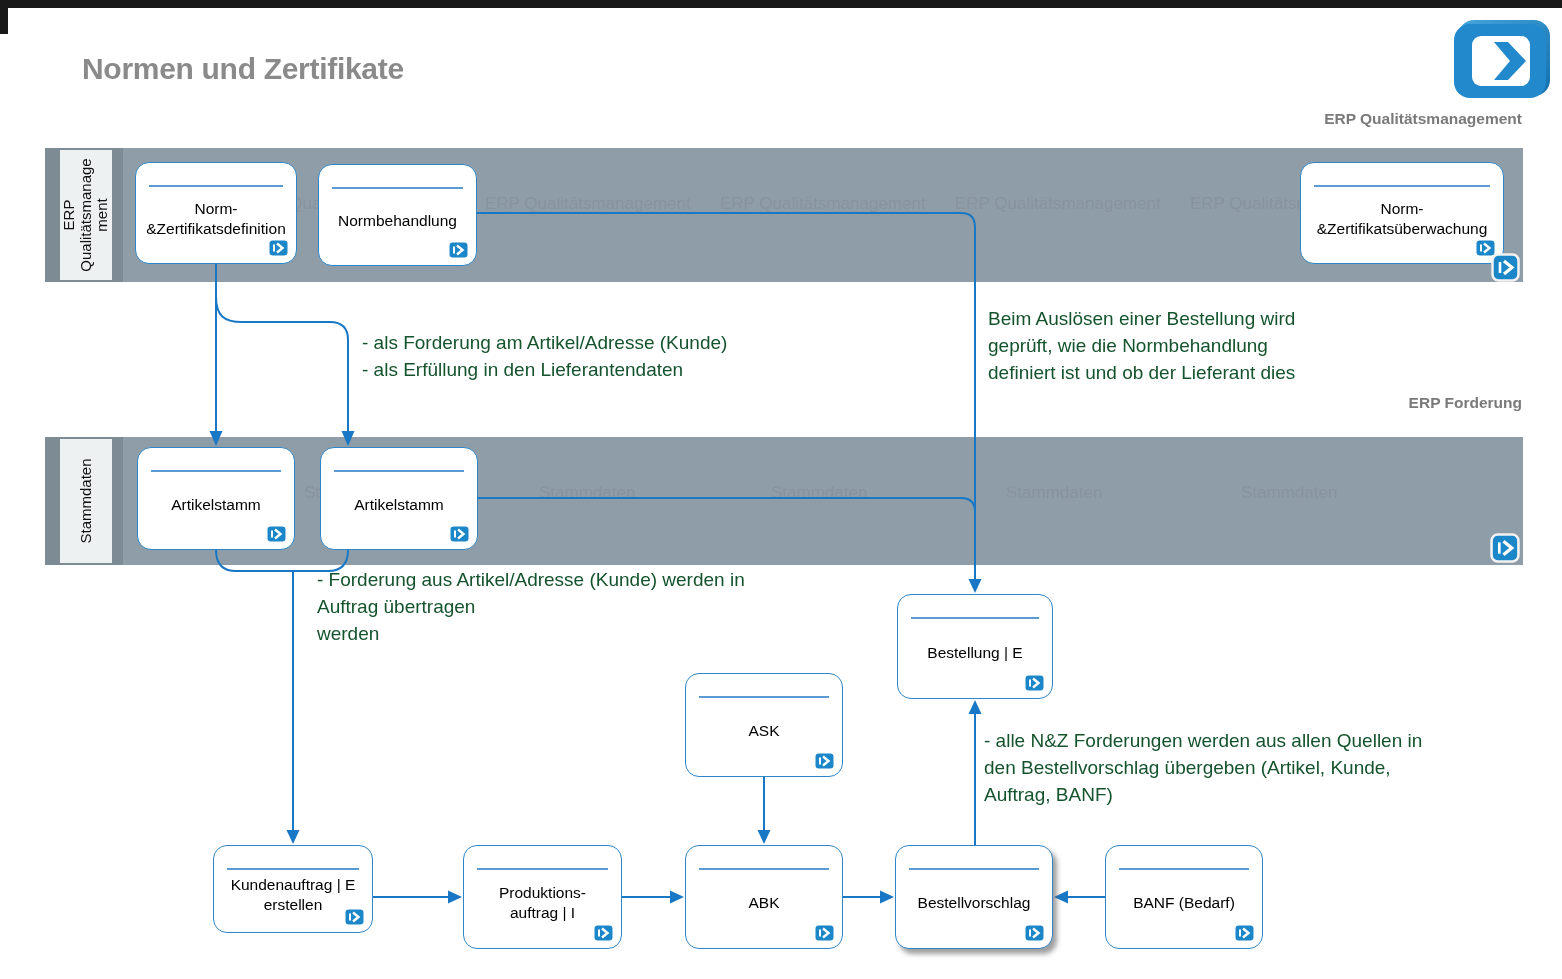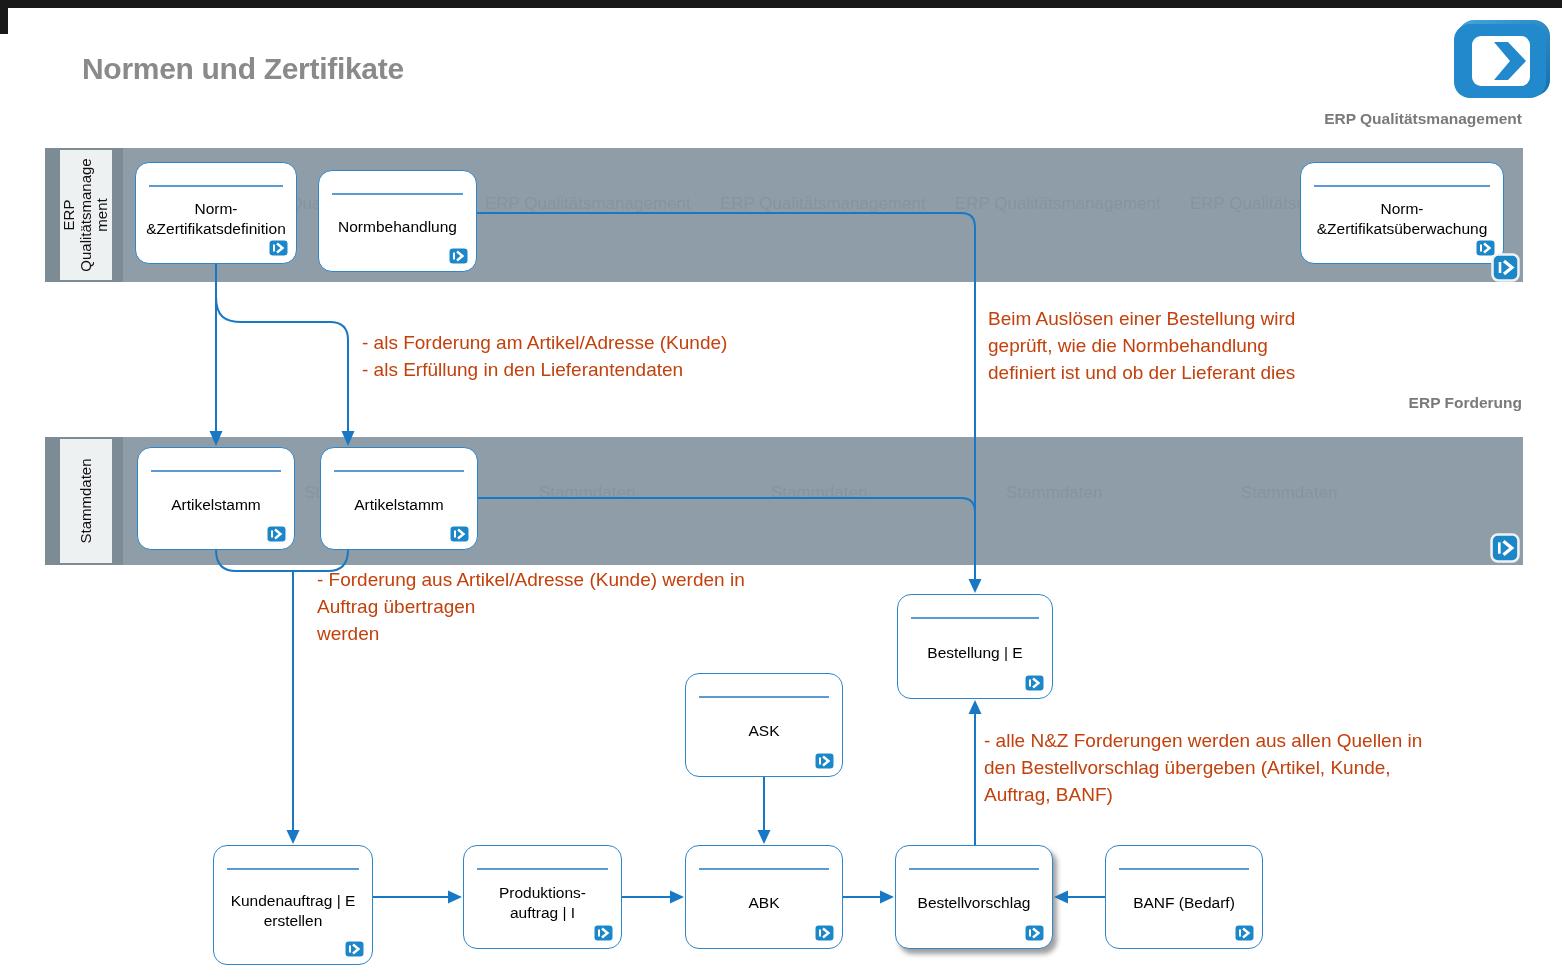--- a/index.html
+++ b/index.html
@@ -30,21 +30,21 @@
   .node-label span{display:block;}
   .node-icon{position:absolute;right:7px;bottom:6px;width:21px;height:18px;cursor:pointer;}
   .node.shadowed{box-shadow:4px 5px 5px rgba(95,95,95,0.6);padding-left:12px;}
   .lane-icon{position:absolute;z-index:4;cursor:pointer;}
   
   #connector-layer{position:absolute;left:0;top:0;width:1562px;height:979px;z-index:2;
                    pointer-events:none;}
   .conn{stroke:#1878c6;stroke-width:2;fill:none;}
   .arrowhead{fill:#1878c6;stroke:none;}
   
-  .note{position:absolute;z-index:3;font-size:19px;line-height:27px;color:#c2410c;}
+  .note{position:absolute;z-index:3;font-size:19px;line-height:27px;color:#14532d;}
   .note div{white-space:nowrap;}
   .logo{position:absolute;left:1452px;top:18px;width:102px;height:82px;z-index:3;}
 </style>
 </head>
 <body>
 
 <div id="canvas">
 
   <div class="topbar"></div>
   <div class="leftbar"></div>
@@ -149,21 +149,21 @@
       <span>Norm-</span>
         <span>&amp;Zertifikatsdefinition</span>
     </div>
     <svg class="node-icon" viewBox="0 0 21 18">
       <rect x="0.8" y="0.8" width="19.4" height="16.4" rx="4" fill="#1b86c8" stroke="#fff" stroke-width="1.4"></rect>
       <path d="M6 5.5 v7" stroke="#fff" stroke-width="2"></path>
         <path d="M9 4.5 l5.5 4.5 -5.5 4.5" fill="none" stroke="#fff" stroke-width="2.4"></path>
     </svg>
   </div>
 
-  <div class="node" style="left:318px;top:170px;width:159px;height:102px;">
+  <div class="node" style="left:318px;top:164px;width:159px;height:102px;">
     <div class="node-label">
       <span>Normbehandlung</span>
     </div>
     <svg class="node-icon" viewBox="0 0 21 18">
       <rect x="0.8" y="0.8" width="19.4" height="16.4" rx="4" fill="#1b86c8" stroke="#fff" stroke-width="1.4"></rect>
       <path d="M6 5.5 v7" stroke="#fff" stroke-width="2"></path>
         <path d="M9 4.5 l5.5 4.5 -5.5 4.5" fill="none" stroke="#fff" stroke-width="2.4"></path>
     </svg>
   </div>
 
@@ -216,21 +216,21 @@
     <div class="node-label">
       <span>ASK</span>
     </div>
     <svg class="node-icon" viewBox="0 0 21 18">
       <rect x="0.8" y="0.8" width="19.4" height="16.4" rx="4" fill="#1b86c8" stroke="#fff" stroke-width="1.4"></rect>
       <path d="M6 5.5 v7" stroke="#fff" stroke-width="2"></path>
         <path d="M9 4.5 l5.5 4.5 -5.5 4.5" fill="none" stroke="#fff" stroke-width="2.4"></path>
     </svg>
   </div>
 
-  <div class="node" style="left:213px;top:845px;width:160px;height:120px;">
+  <div class="node" style="left:213px;top:845px;width:160px;height:88px;">
     <div class="node-label">
       <span>Kundenauftrag | E</span>
         <span>erstellen</span>
     </div>
     <svg class="node-icon" viewBox="0 0 21 18">
       <rect x="0.8" y="0.8" width="19.4" height="16.4" rx="4" fill="#1b86c8" stroke="#fff" stroke-width="1.4"></rect>
       <path d="M6 5.5 v7" stroke="#fff" stroke-width="2"></path>
         <path d="M9 4.5 l5.5 4.5 -5.5 4.5" fill="none" stroke="#fff" stroke-width="2.4"></path>
     </svg>
   </div>

